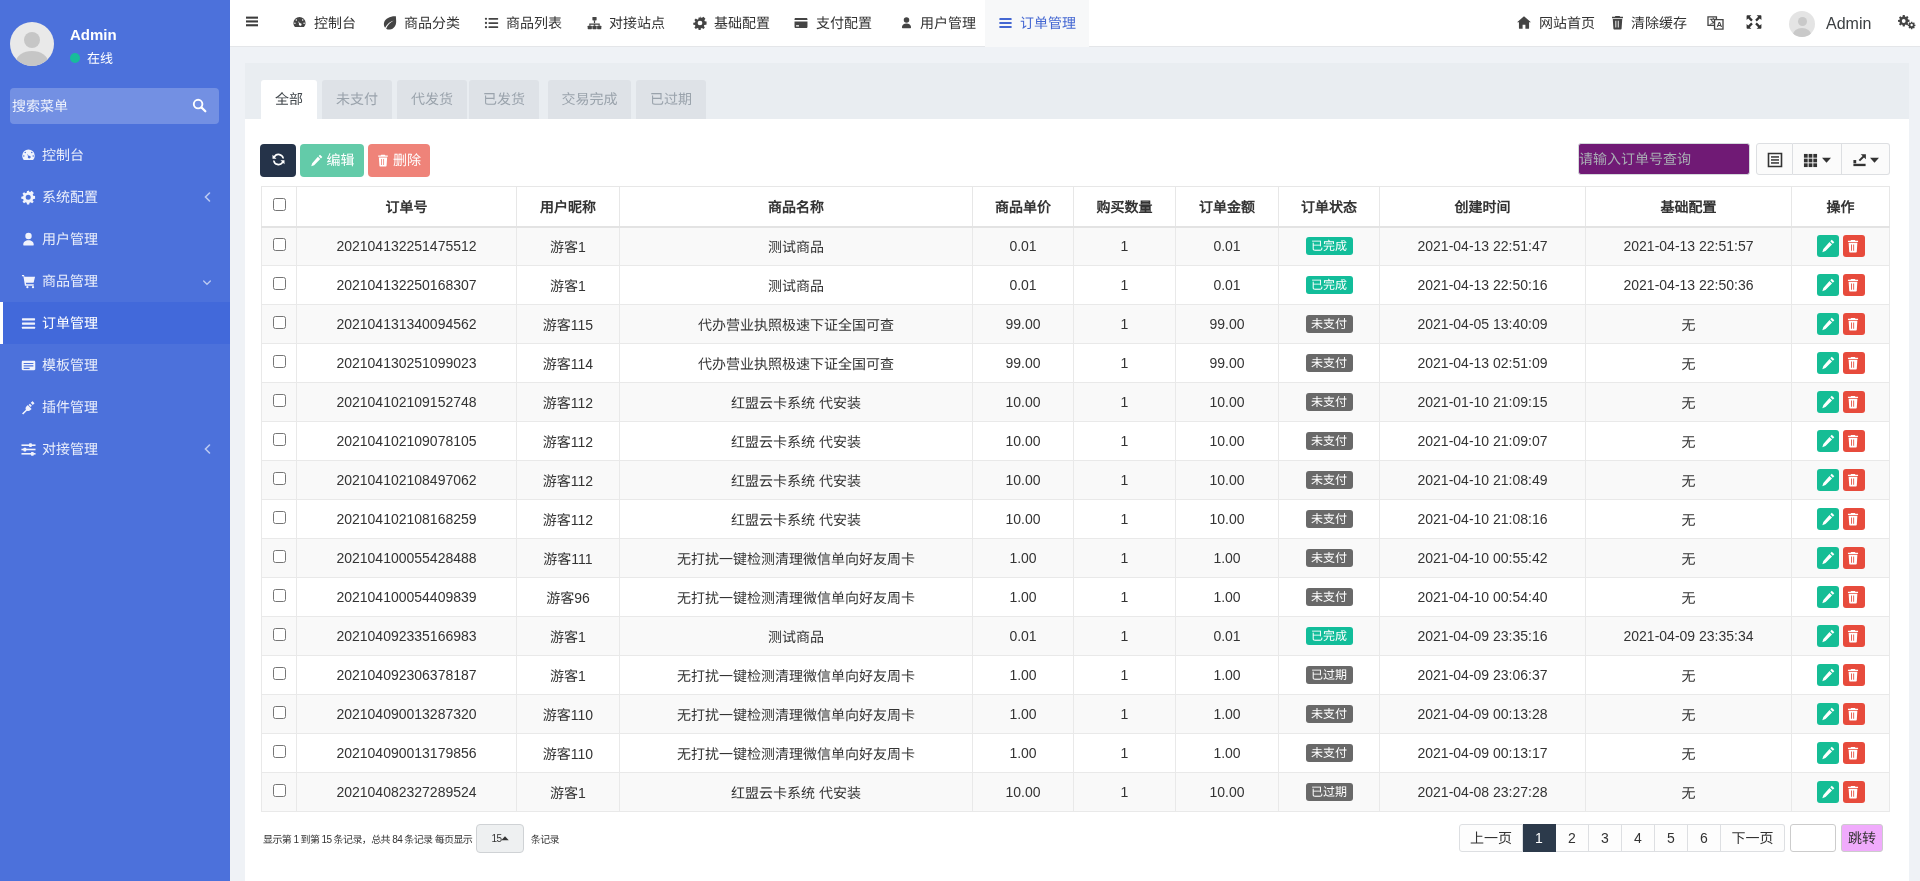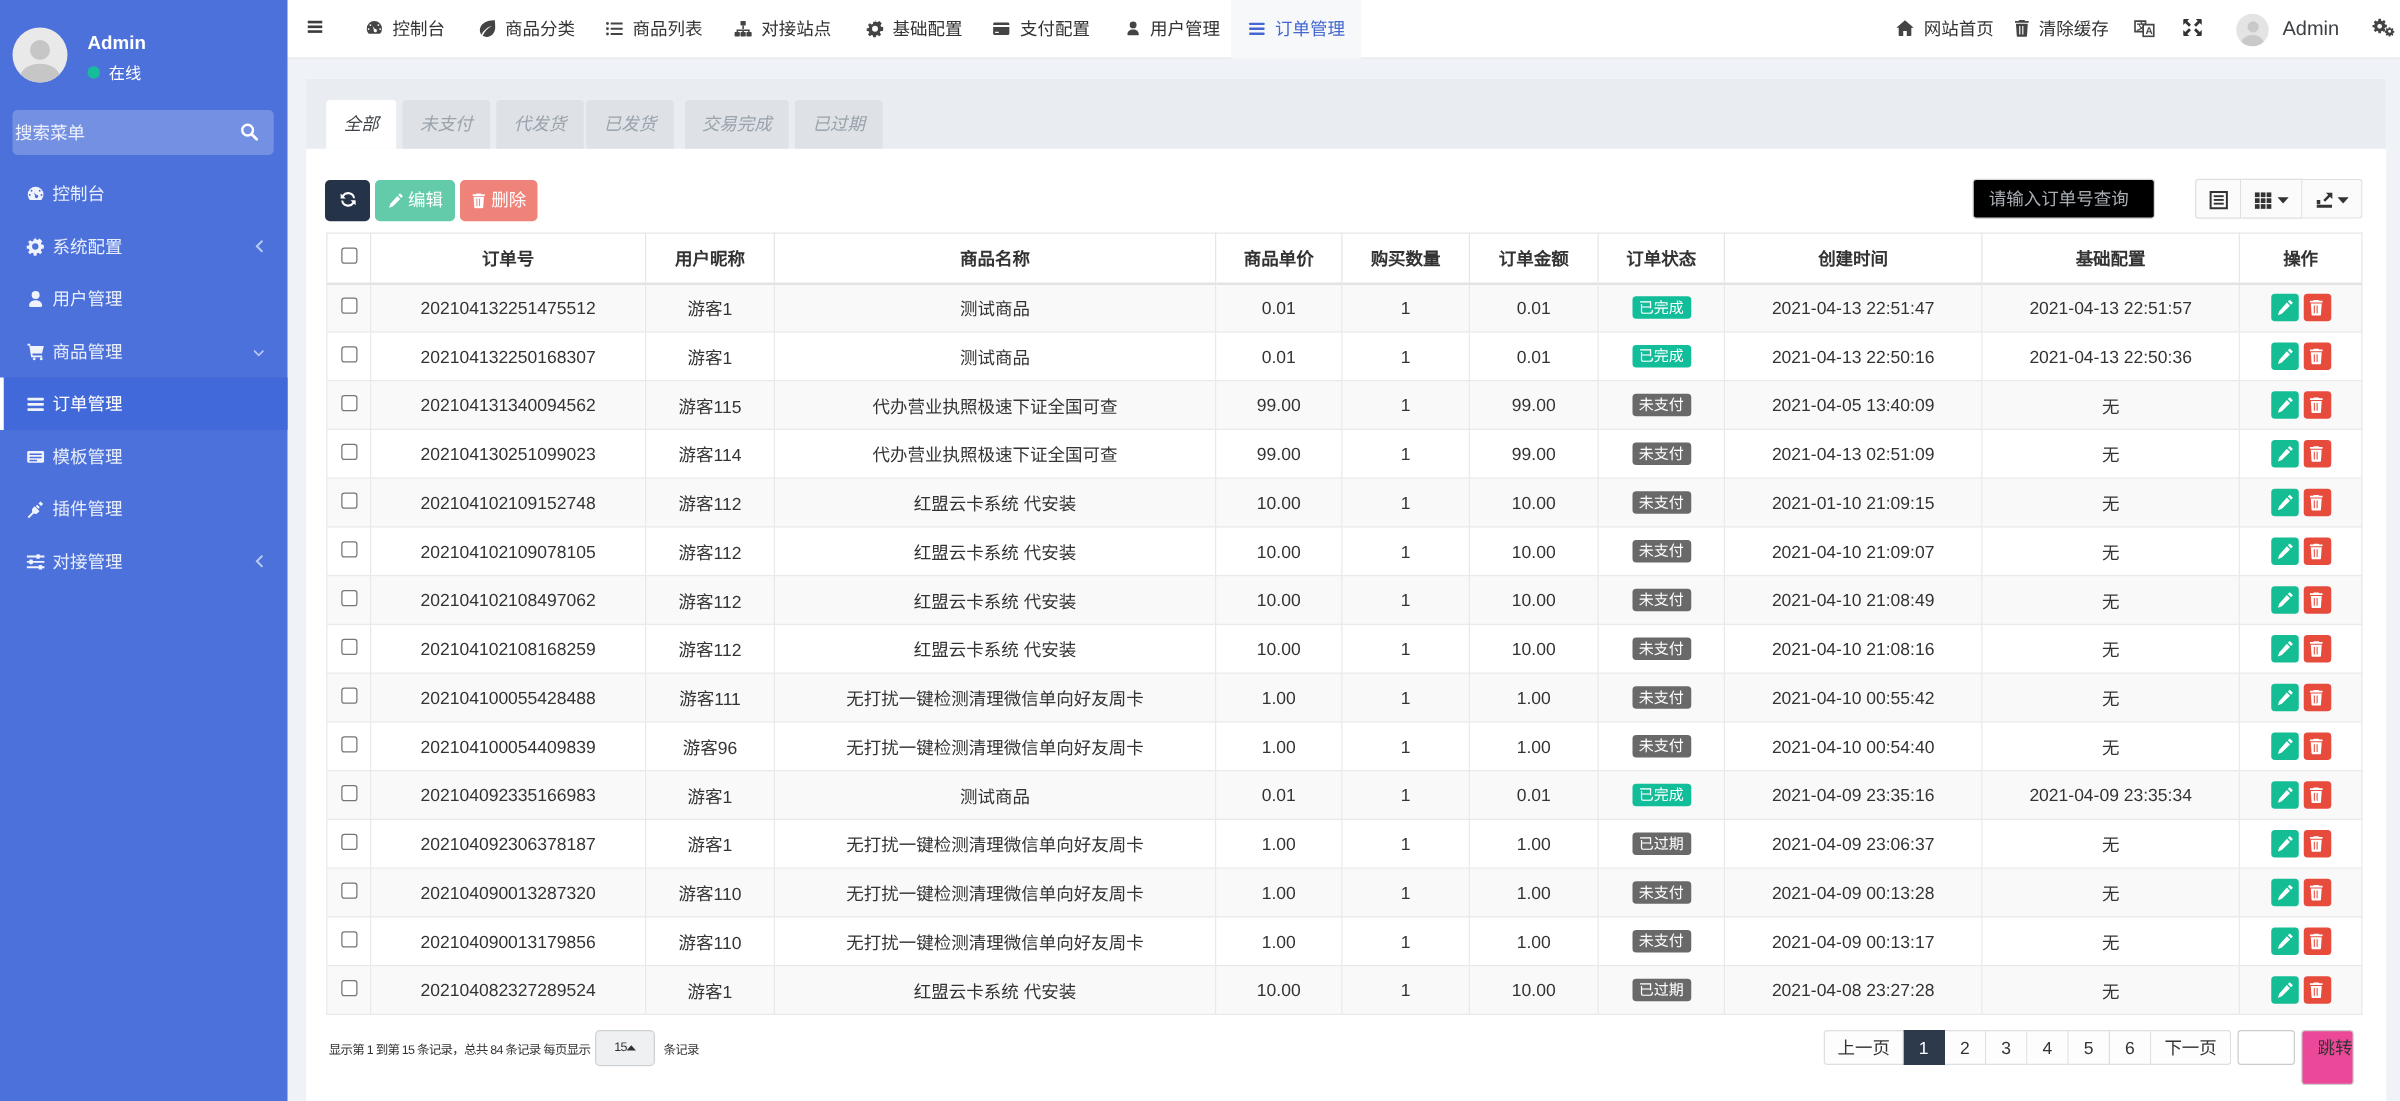--- a/index.html
+++ b/index.html
@@ -24,30 +24,30 @@
 .mi.active{background:#4269da;border-left:3px solid #fff;}
 .mi.active .mic{left:18px;}
 .mi.active .lab{left:39px;color:#fff;}
 
 #navbar{position:absolute;left:230px;top:0;width:1690px;height:47px;background:#fff;border-bottom:1px solid #e4e6e9;z-index:20;}
 .nitem{position:absolute;top:0;height:47px;line-height:47px;color:#333;}
 .nitem svg{vertical-align:-2px;margin-right:7px;}
 .nitem.on{background:#f7f8f9;color:#4467d2;}
 
 #panel{position:absolute;left:245px;top:63px;width:1664px;height:818px;background:#fff;}
-#tabstrip{position:absolute;left:0;top:0;width:1664px;height:56px;background:#e9edf1;font-style:italic;}
+#tabstrip{position:absolute;left:0;top:0;width:1664px;height:56px;background:#e9edf1;}
 .tab{position:absolute;top:17px;height:39px;line-height:39px;text-align:center;background:#dee2e7;border-radius:3px 3px 0 0;color:#9aa3ac;font-size:14px;z-index:2;}
 .tab.on{background:#fff;color:#40464b;z-index:3;}
 
 .btn{position:absolute;top:81px;height:33px;border-radius:4px;color:#fff;font-size:14px;text-align:center;line-height:33px;}
 #b-ref{left:15px;width:36px;background:#253349;}
 #b-edit{left:55px;width:64px;background:#63cba9;}
 #b-del{left:123px;width:62px;background:#ef8379;}
 .btn svg{vertical-align:-2px;}
-#srch{position:absolute;left:1333px;top:80px;width:146px;height:32px;border:1px solid #d4d8db;border-radius:3px;background:#000000;color:#a9aeb4;line-height:30px;padding-left:12px;font-size:14px;}
+#srch{position:absolute;left:1333px;top:80px;width:172px;height:32px;border:1px solid #d4d8db;border-radius:3px;background:#701a75;color:#a9aeb4;line-height:30px;font-size:14px;}
 .bgrp{position:absolute;left:1511px;top:80px;height:32px;}
 .bgrp .gb{float:left;height:32px;background:#fbfbfb;border:1px solid #dddfe2;border-left:0;text-align:center;line-height:30px;}
 .gb:first-child{border-left:1px solid #dddfe2;border-radius:3px 0 0 3px;}
 .gb:last-child{border-radius:0 3px 3px 0;}
 .gb svg{vertical-align:middle;}
 
 table{position:absolute;left:16px;top:123px;width:1628px;border-collapse:collapse;table-layout:fixed;font-size:14px;color:#333;}
 th{height:40px;font-weight:bold;border:1px solid #e7e7e7;border-bottom:2px solid #e3e3e3;text-align:center;background:#fff;}
 td{height:39px;border:1px solid #e9e9e9;text-align:center;padding:0;}
 tr.odd td{background:#f9f9f9;}
@@ -594,16 +594,16 @@
     <div class="pgwrap">
       <div class="pg first" style="width:64px">上一页</div>
       <div class="pg on" style="width:33px">1</div>
       <div class="pg" style="width:33px">2</div>
       <div class="pg" style="width:33px">3</div>
       <div class="pg" style="width:33px">4</div>
       <div class="pg" style="width:33px">5</div>
       <div class="pg" style="width:33px">6</div>
       <div class="pg last" style="width:64px">下一页</div>
       <div style="float:left;width:46px;height:28px;border:1px solid #ccc;border-radius:3px;margin-left:5px;background:#fff"></div>
-      <div style="float:left;width:42px;height:44px;border:1px solid #ccc;border-radius:3px;margin-left:5px;background:#ec4899;text-align:right;line-height:26px">跳转</div>
+      <div style="float:left;width:42px;height:28px;border:1px solid #ccc;border-radius:3px;margin-left:5px;background:#f0abfc;text-align:center;line-height:26px">跳转</div>
     </div>
   </div>
 </div>
 
 </body></html>

